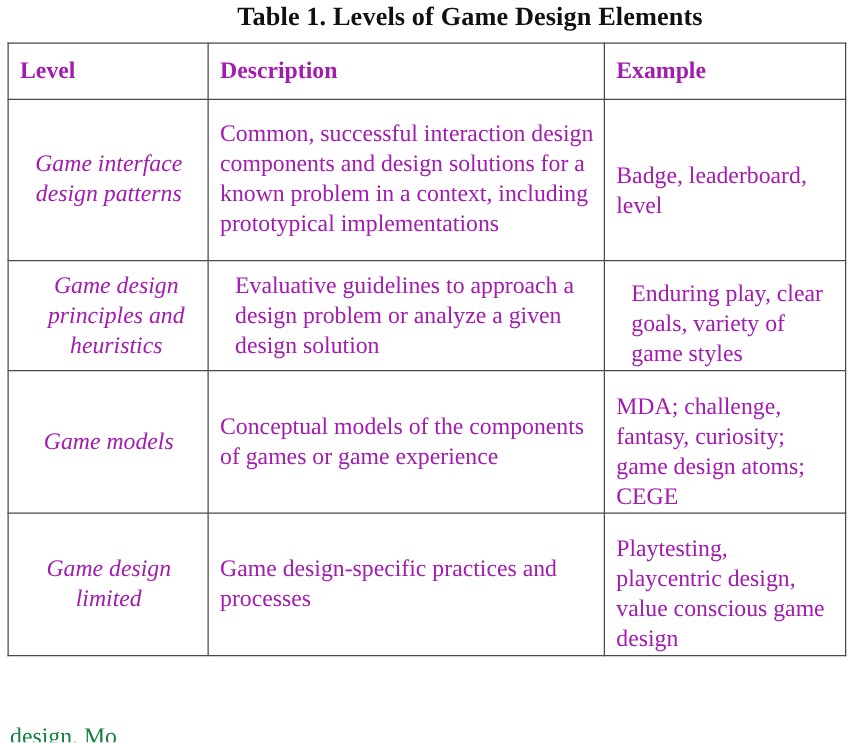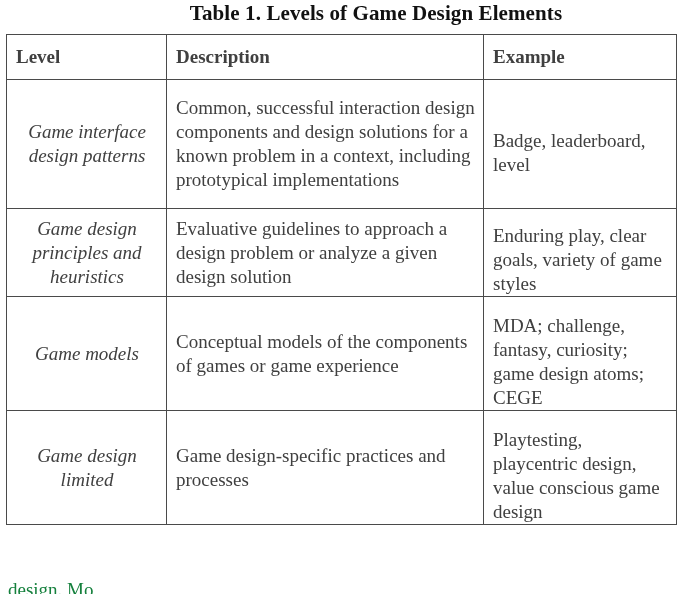--- a/index.html
+++ b/index.html
@@ -54,21 +54,21 @@
     border: 1px solid #4a4a4a;
   }
 
   table.levels-table td,
   table.levels-table th {
     border: 1px solid #4a4a4a;
     padding: 0;
     vertical-align: middle;
     font-size: 19px;
     line-height: 24px;
-    color: #404040;
+    color: #a21caf;
   }
 
   
   col.col-level { width: 160px; }
   col.col-desc  { width: 317px; }
   col.col-ex    { width: 193px; }
 
   
   thead th {
     height: 44px;
@@ -98,21 +98,21 @@
     vertical-align: top;
   }
   td.example-cell .cell {
     padding-top: 5px;
     margin-top: 12px;
   }
 
   
   tr.r1 td { height: 128px; }
   tr.r2 td { height: 80px; }
-  tr.r3 td { height: 80px; }
+  tr.r3 td { height: 80px; padding-left: 12px; }
   tr.r4 td { height: 101px; }
   tr.r5 td { height: 101px; }
 
   tr.r2 td.example-cell .cell,
   tr.r3 td.example-cell .cell { padding-top: 3px; }
 
   
   .after-table {
     position: absolute;
     left: 8px;

